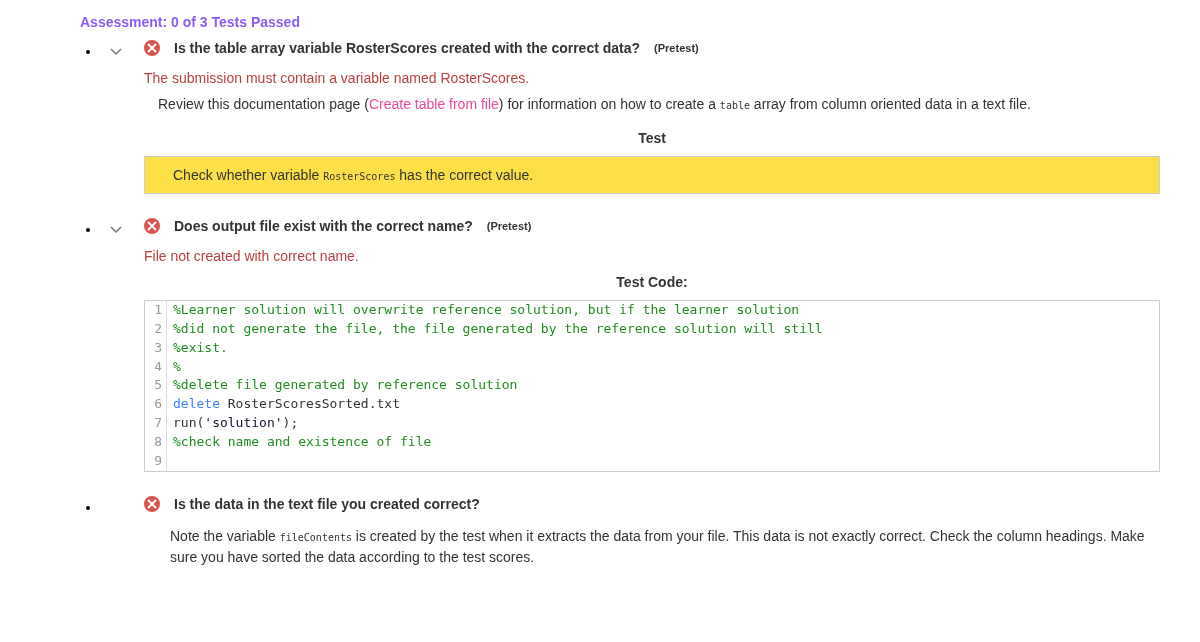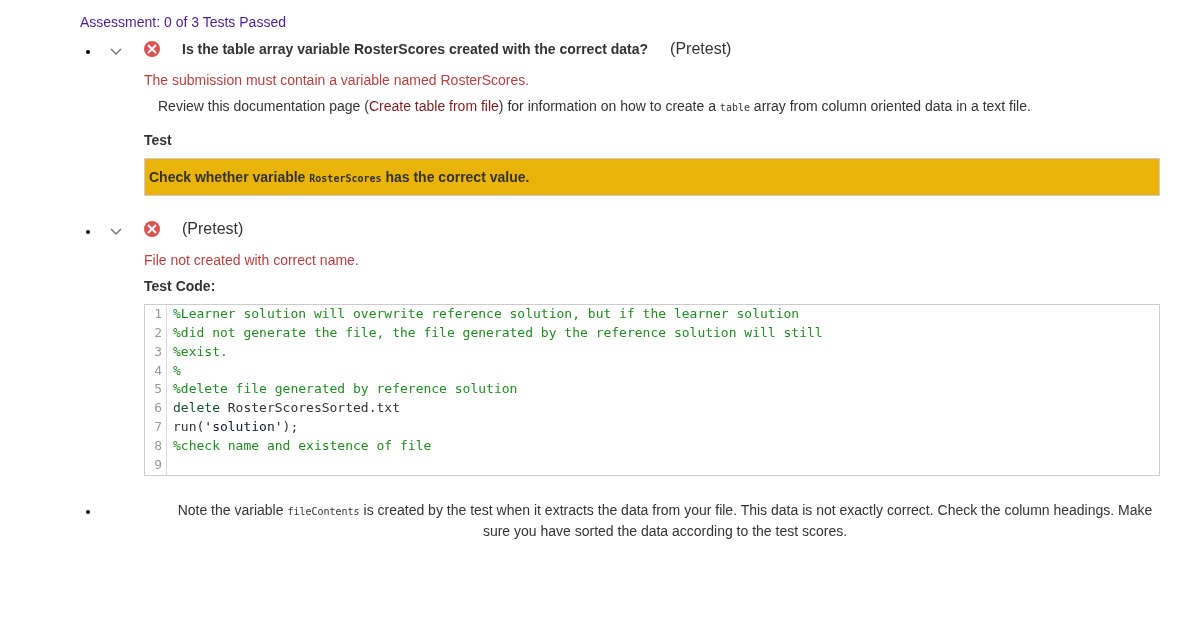--- a/index.html
+++ b/index.html
@@ -5,22 +5,22 @@
   * { box-sizing: border-box; }
   body {
     margin: 0;
     font-family: Arial, Helvetica, sans-serif;
     font-size: 14px;
     color: #333;
     background: #fff;
     padding: 10px 20px;
   }
   .assessment-header {
-    color: #4c1d95;
-    font-weight: normal;
+    color: #8b5cf6;
+    font-weight: bold;
     font-size: 14px;
     padding: 4px 0 10px 60px;
   }
   .test-item {
     display: flex;
     align-items: flex-start;
     margin-bottom: 24px;
   }
   .bullet {
     width: 4px;
@@ -34,70 +34,70 @@
     flex-shrink: 0;
     margin-top: 5px;
     margin-right: 22px;
     cursor: pointer;
   }
   .chevron svg { width: 12px; height: 12px; }
   .test-body { flex: 1; padding-right: 20px; }
   .test-title-row {
     display: flex;
     align-items: center;
-    gap: 22px;
+    gap: 14px;
     margin-bottom: 14px;
   }
   .fail-icon {
     width: 16px;
     height: 16px;
     background: #d9534f;
     border-radius: 50%;
     display: flex;
     align-items: center;
     justify-content: center;
     flex-shrink: 0;
   }
   .fail-icon svg { width: 10px; height: 10px; fill: #fff; }
   .test-title {
     font-weight: bold;
     color: #333;
     font-size: 14px;
   }
-  .pretest { color: #333; font-weight: normal; font-size: 16px; }
+  .pretest { color: #333; font-weight: bold; font-size: 11px; }
   .error-msg {
     color: #b84040;
     font-size: 14px;
     margin-bottom: 10px;
     margin-top: 14px;
   }
   .review-line {
     font-size: 14px;
     color: #333;
     margin-bottom: 18px;
     padding-left: 14px;
   }
   .inline-link {
-    color: #7f1d1d;
+    color: #ec4899;
   }
   .code-inline {
     font-family: Consolas, "Lucida Console", monospace;
     font-size: 10px;
   }
   .section-label {
     font-weight: bold;
     font-size: 14px;
     margin-bottom: 10px;
+    text-align: center;
   }
   .test-box {
     border: 1px solid #ccc;
-    padding: 10px 4px;
-    font-size: 14px;
-    background: #eab308;
-    font-weight: bold;
+    padding: 10px 28px;
+    font-size: 14px;
+    background: #fde047;
   }
   .code-block {
     border: 1px solid #ccc;
     background: #fff;
     font-family: Consolas, "Lucida Console", monospace;
     font-size: 13px;
     line-height: 1.45;
   }
   .code-line {
     display: flex;
@@ -109,28 +109,27 @@
     border-right: 1px solid #ddd;
     padding-right: 4px;
     flex-shrink: 0;
     user-select: none;
   }
   .linecontent {
     padding-left: 6px;
     white-space: pre;
   }
   .c-comment { color: #228b22; }
-  .c-keyword { color: #14532d; }
+  .c-keyword { color: #3b82f6; }
   .c-string  { color: #0f172a; }
   .note-text {
     font-size: 14px;
     color: #333;
     line-height: 1.5;
     padding-left: 26px;
-    text-align: center;
   }
 </style>
 </head>
 <body>
 
 <div class="assessment-header">Assessment: 0 of 3 Tests Passed</div>
 
 <div class="test-item">
   <div class="bullet"></div>
   <div class="chevron">
@@ -166,20 +165,21 @@
         <path d="M1 3 L6 8 L11 3" stroke="#777" stroke-width="1.5" fill="none"></path>
       </svg>
   </div>
   <div class="test-body">
     <div class="test-title-row">
       <span class="fail-icon">
         <svg viewBox="0 0 10 10">
             <path d="M1 1 L9 9 M9 1 L1 9" stroke="#fff" stroke-width="2"></path>
           </svg>
       </span>
+      <span class="test-title">Does output file exist with the correct name?</span>
       <span class="pretest">(Pretest)</span>
     </div>
     <div class="error-msg">File not created with correct name.</div>
     <div class="section-label">Test Code:</div>
     <div class="code-block">
       <div class="code-line">
           <span class="linenum">1</span>
           <span class="linecontent c-comment">%Learner solution will overwrite reference solution, but if the learner solution</span>
         </div>
       <div class="code-line">
@@ -216,17 +216,25 @@
     </div>
   </div>
 </div>
 
 <div class="test-item">
   <div class="bullet"></div>
   <div class="chevron" style="visibility:hidden">
     <svg viewBox="0 0 12 12"></svg>
   </div>
   <div class="test-body">
+    <div class="test-title-row">
+      <span class="fail-icon">
+        <svg viewBox="0 0 10 10">
+            <path d="M1 1 L9 9 M9 1 L1 9" stroke="#fff" stroke-width="2"></path>
+          </svg>
+      </span>
+      <span class="test-title">Is the data in the text file you created correct?</span>
+    </div>
     <div class="note-text">
       <span>Note the variable </span><span class="code-inline">fileContents</span><span> is created by the test when it extracts the data from your file.  This data is not exactly correct.  Check the column headings.  Make sure you have sorted the data according to the test scores.</span>
     </div>
   </div>
 </div>
 
 </body></html>

